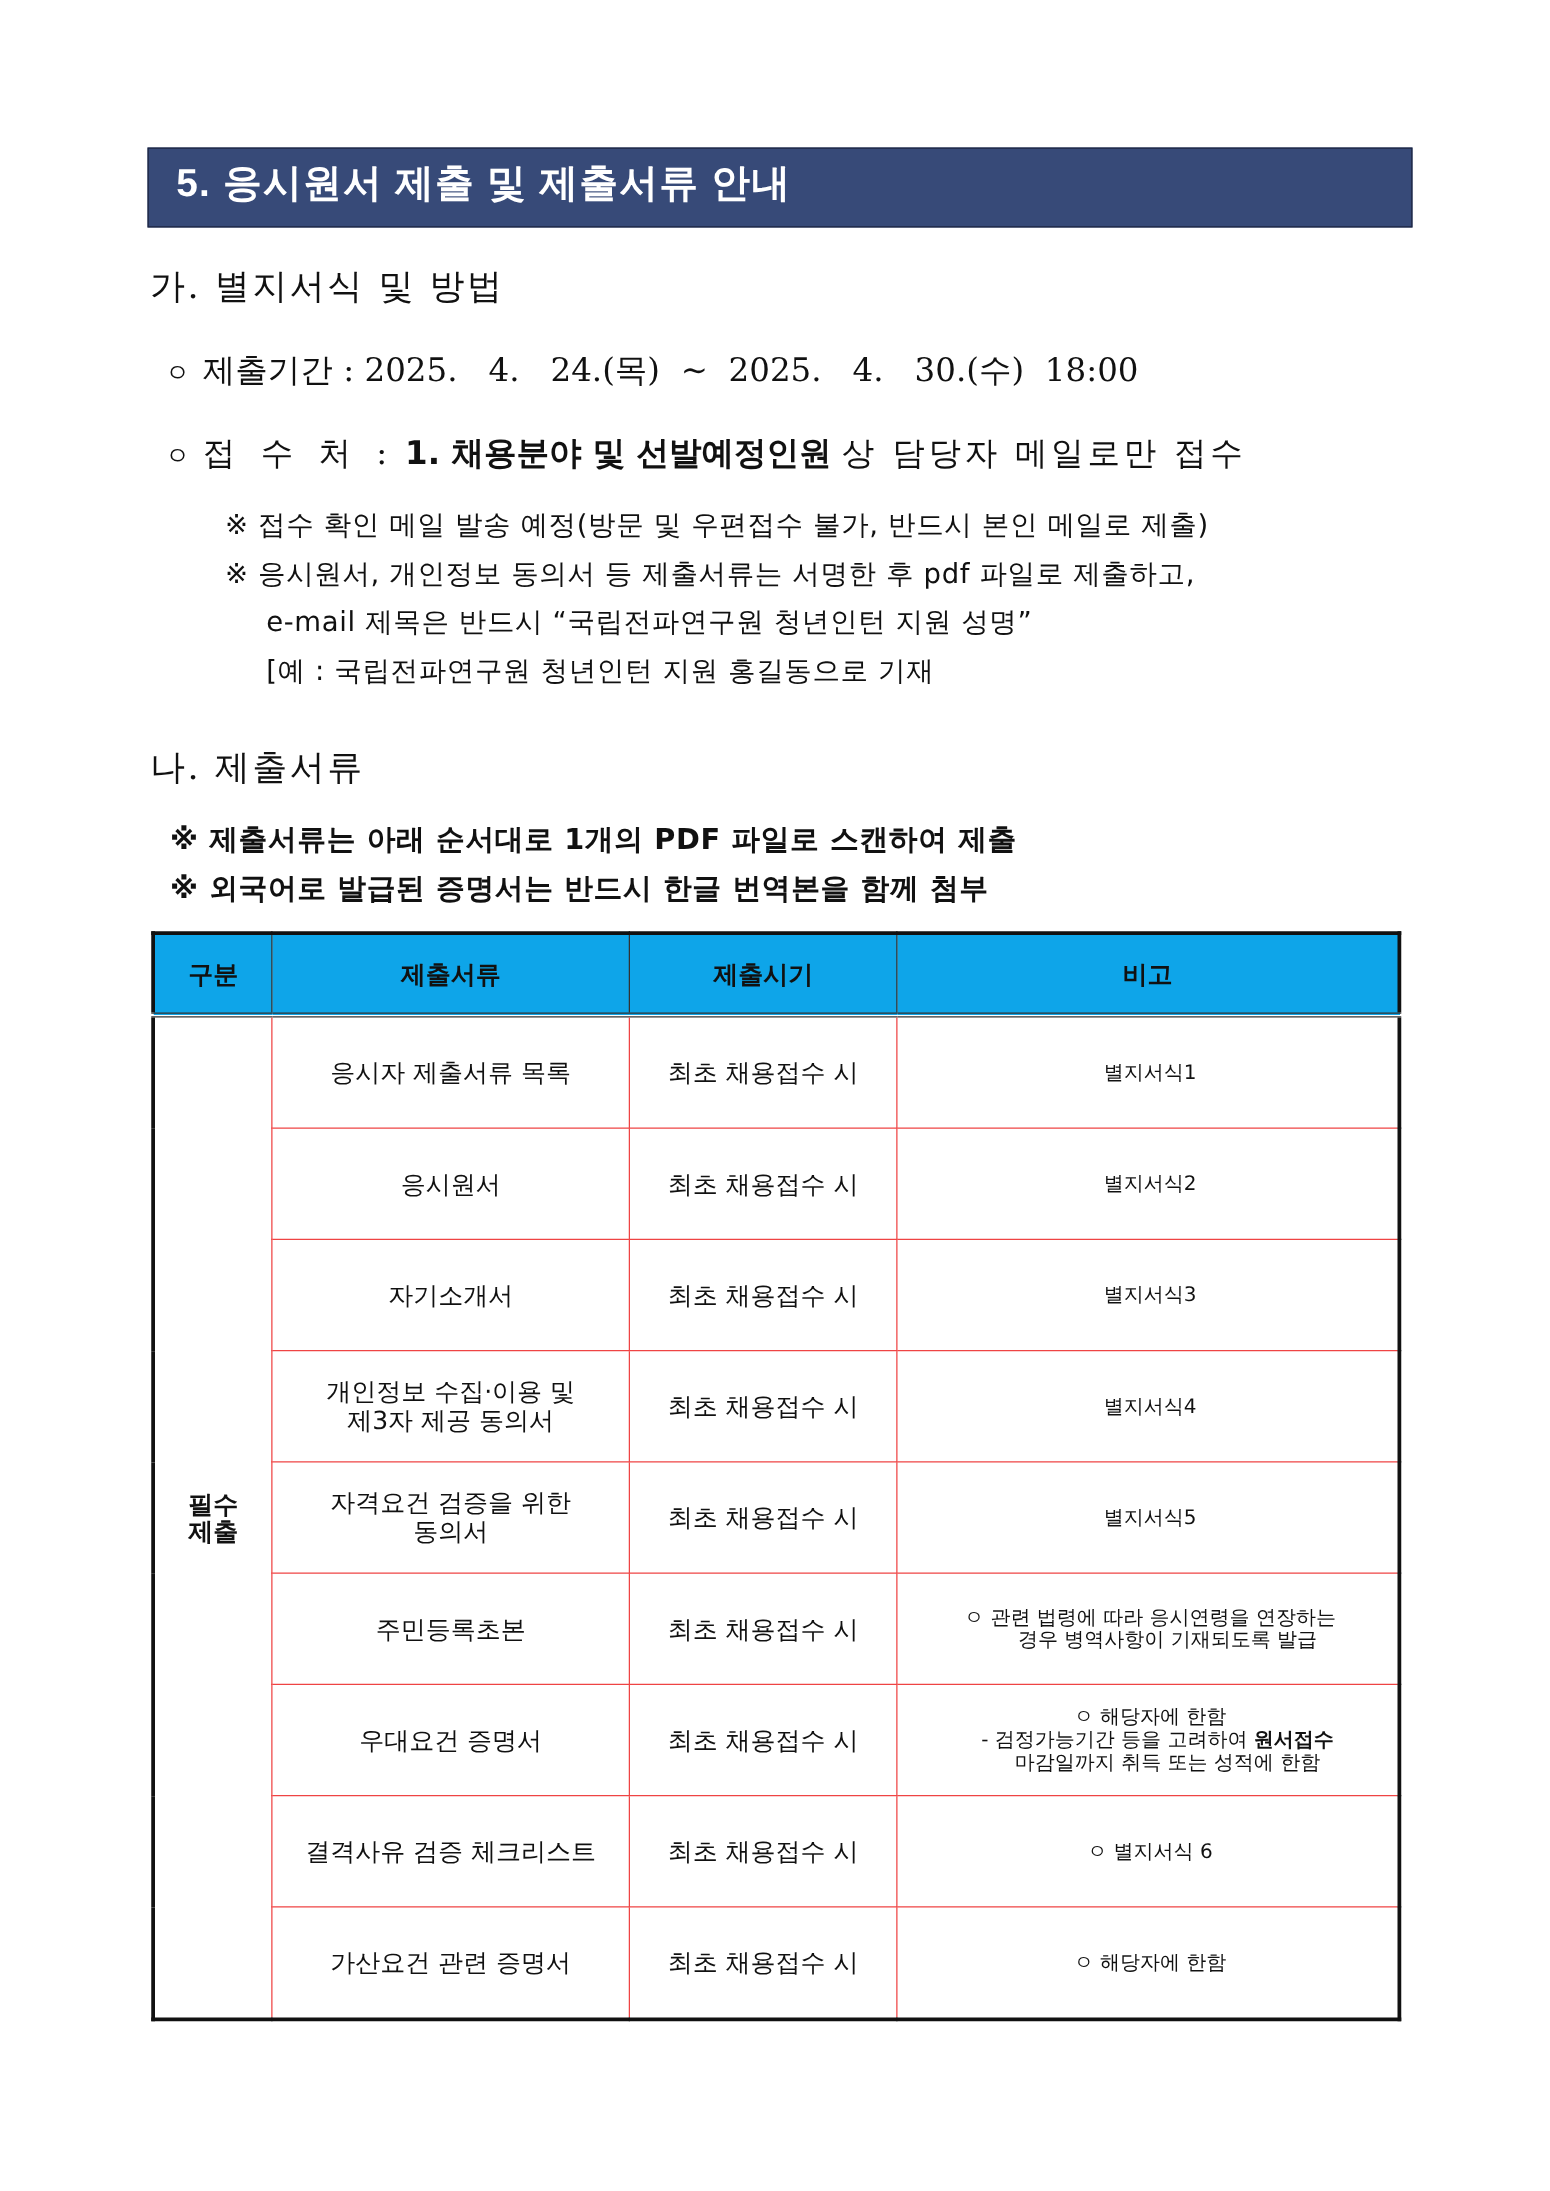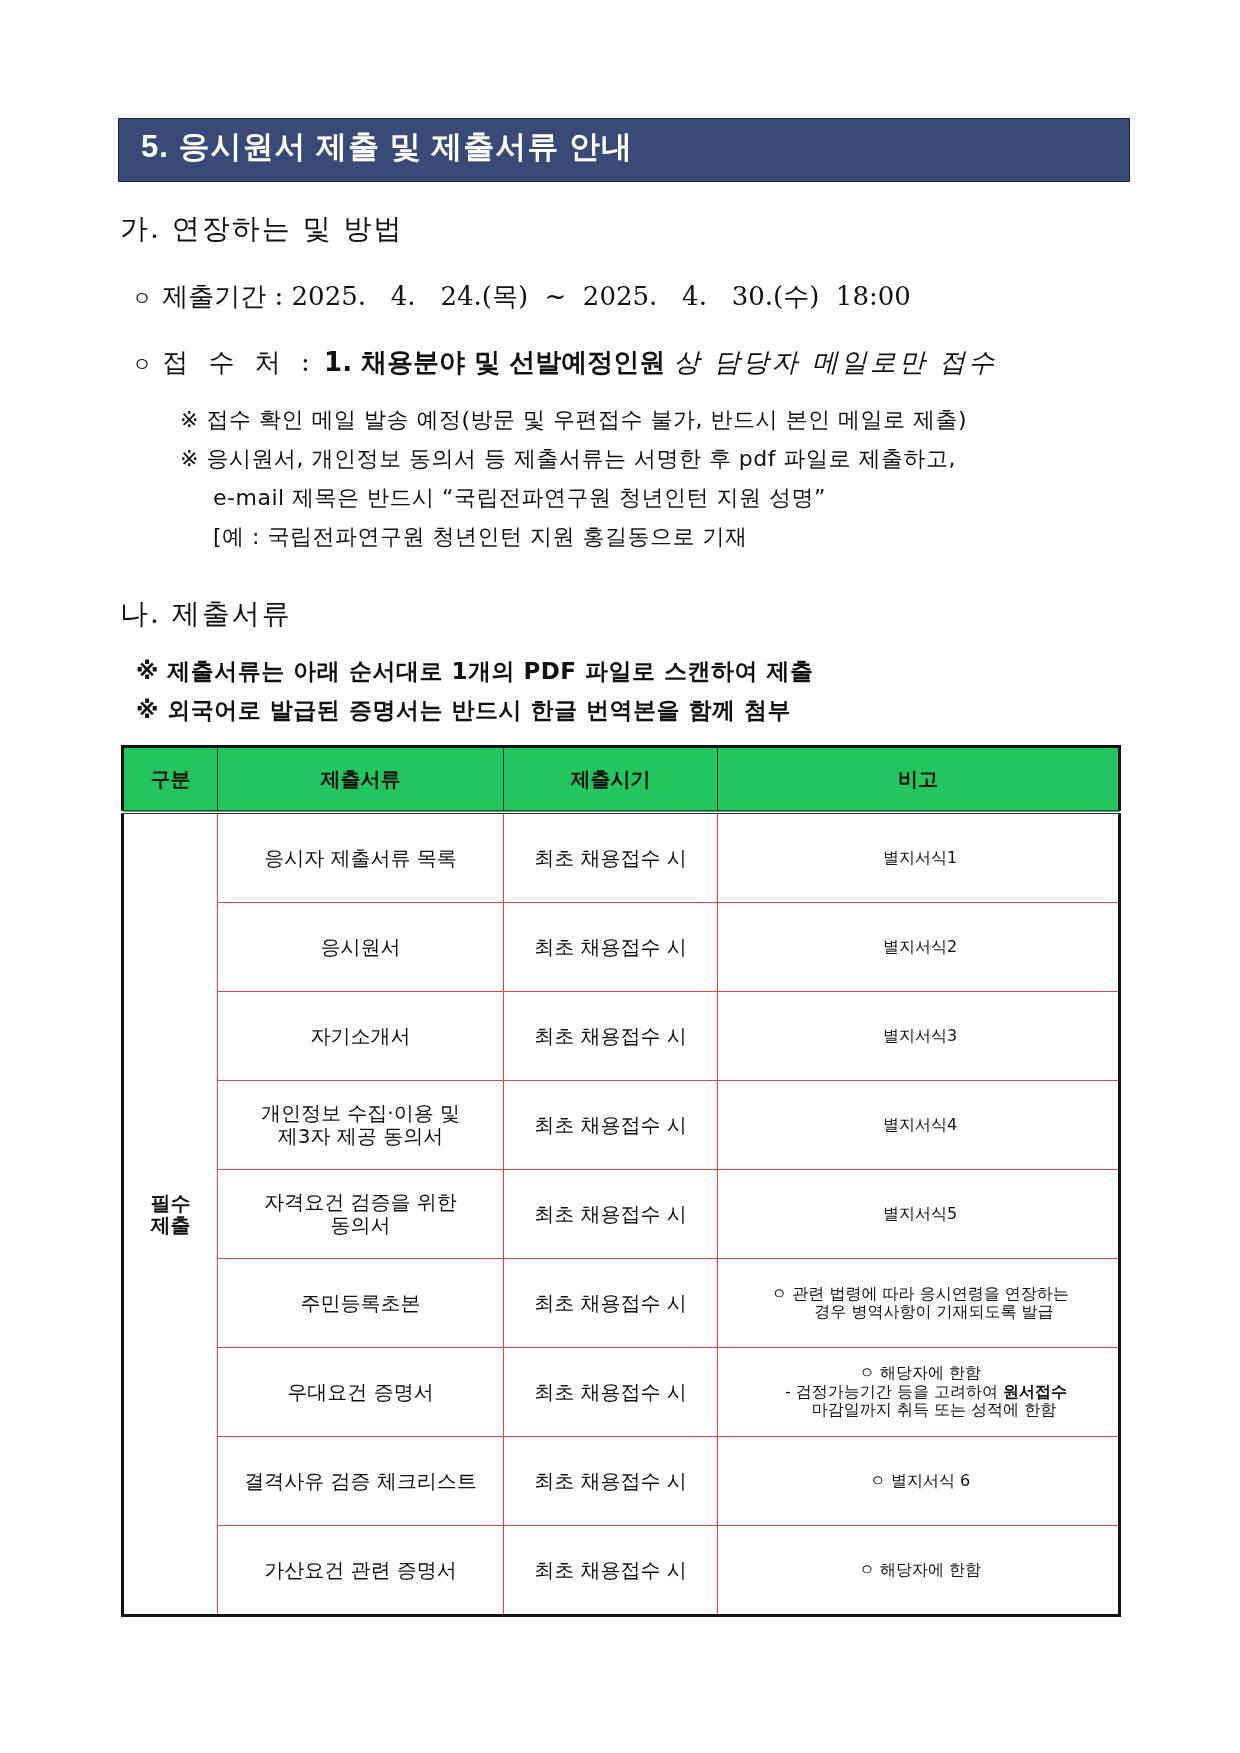--- a/index.html
+++ b/index.html
@@ -14,50 +14,50 @@
   .bullet-line { position:absolute; left:132px; font-family:"DejaVu Serif", "Liberation Serif", serif;
     font-size:26px; white-space:nowrap; }
   .bullet-line .circle { display:inline-block; width:22px; font-size:20px; }
   .bullet-line b { font-family:"DejaVu Sans", sans-serif; font-weight:bold; }
   .note { position:absolute; left:180px; font-size:22px; white-space:nowrap; letter-spacing:0.5px; }
   .note-indent { left:213px; }
   .bold-note { position:absolute; left:136px; font-size:23px; font-weight:bold; white-space:nowrap; letter-spacing:0.5px; }
 
   table.docs { position:absolute; left:121px; top:745px; width:997px; border-collapse:collapse;
     border:3px solid #111; table-layout:fixed; }
-  table.docs th { background:#22c55e; height:60px; font-size:20px; font-weight:bold;
+  table.docs th { background:#0ea5e9; height:60px; font-size:20px; font-weight:bold;
     border-left:1px solid #333; border-bottom:4px double #333; }
   table.docs td { height:88px; font-size:20px; border:1px solid #ef4444; text-align:center;
     vertical-align:middle; line-height:1.15; padding:0 6px; }
   table.docs td.group { font-weight:bold; border-left:none; border-bottom:none; line-height:1.1;border-radius:11px; }
   table.docs td.remark { text-align:center; padding-left:10px; font-size:16px; }
   .remark-lines div { white-space:nowrap; }
   .remark-lines .ind { padding-left:28px; }
   .remark-lines .ind2 { padding-left:12px; }
 </style>
 </head>
 <body>
 
 <div class="section-bar">
   <span>5. 응시원서 제출 및 제출서류 안내</span>
 </div>
 
-<div class="h2" style="top:210px;">가. 연장하는 및 방법</div>
+<div class="h2" style="top:210px;">가. 별지서식 및 방법</div>
 
 <div class="bullet-line" style="top:279px;">
   <span class="circle">ㅇ</span>
   <span>제출기간 :</span>
   <span style="white-space:pre;">2025.   4.   24.(목)  ~  2025.   4.   30.(수)  18:00</span>
 </div>
 
 <div class="bullet-line" style="top:345px;">
   <span class="circle">ㅇ</span>
   <span style="letter-spacing:6px;">접 수 처 :</span>
   <b>1. 채용분야 및 선발예정인원</b>
-  <span style="letter-spacing:3px;font-style:italic;">상 담당자 메일로만 접수</span>
+  <span style="letter-spacing:3px;">상 담당자 메일로만 접수</span>
 </div>
 
 <div class="note" style="top:405px;">※ 접수 확인 메일 발송 예정(방문 및 우편접수 불가, 반드시 본인 메일로 제출)</div>
 <div class="note" style="top:444px;">※ 응시원서, 개인정보 동의서 등 제출서류는 서명한 후 pdf 파일로 제출하고,</div>
 <div class="note note-indent" style="top:483px;">e-mail 제목은 반드시 “국립전파연구원 청년인턴 지원 성명”</div>
 <div class="note note-indent" style="top:522px;">[예 : 국립전파연구원 청년인턴 지원 홍길동으로 기재</div>
 
 <div class="h2" style="top:595px;">나. 제출서류</div>
 
 <div class="bold-note" style="top:656px;">※ 제출서류는 아래 순서대로 1개의 PDF 파일로 스캔하여 제출</div>

